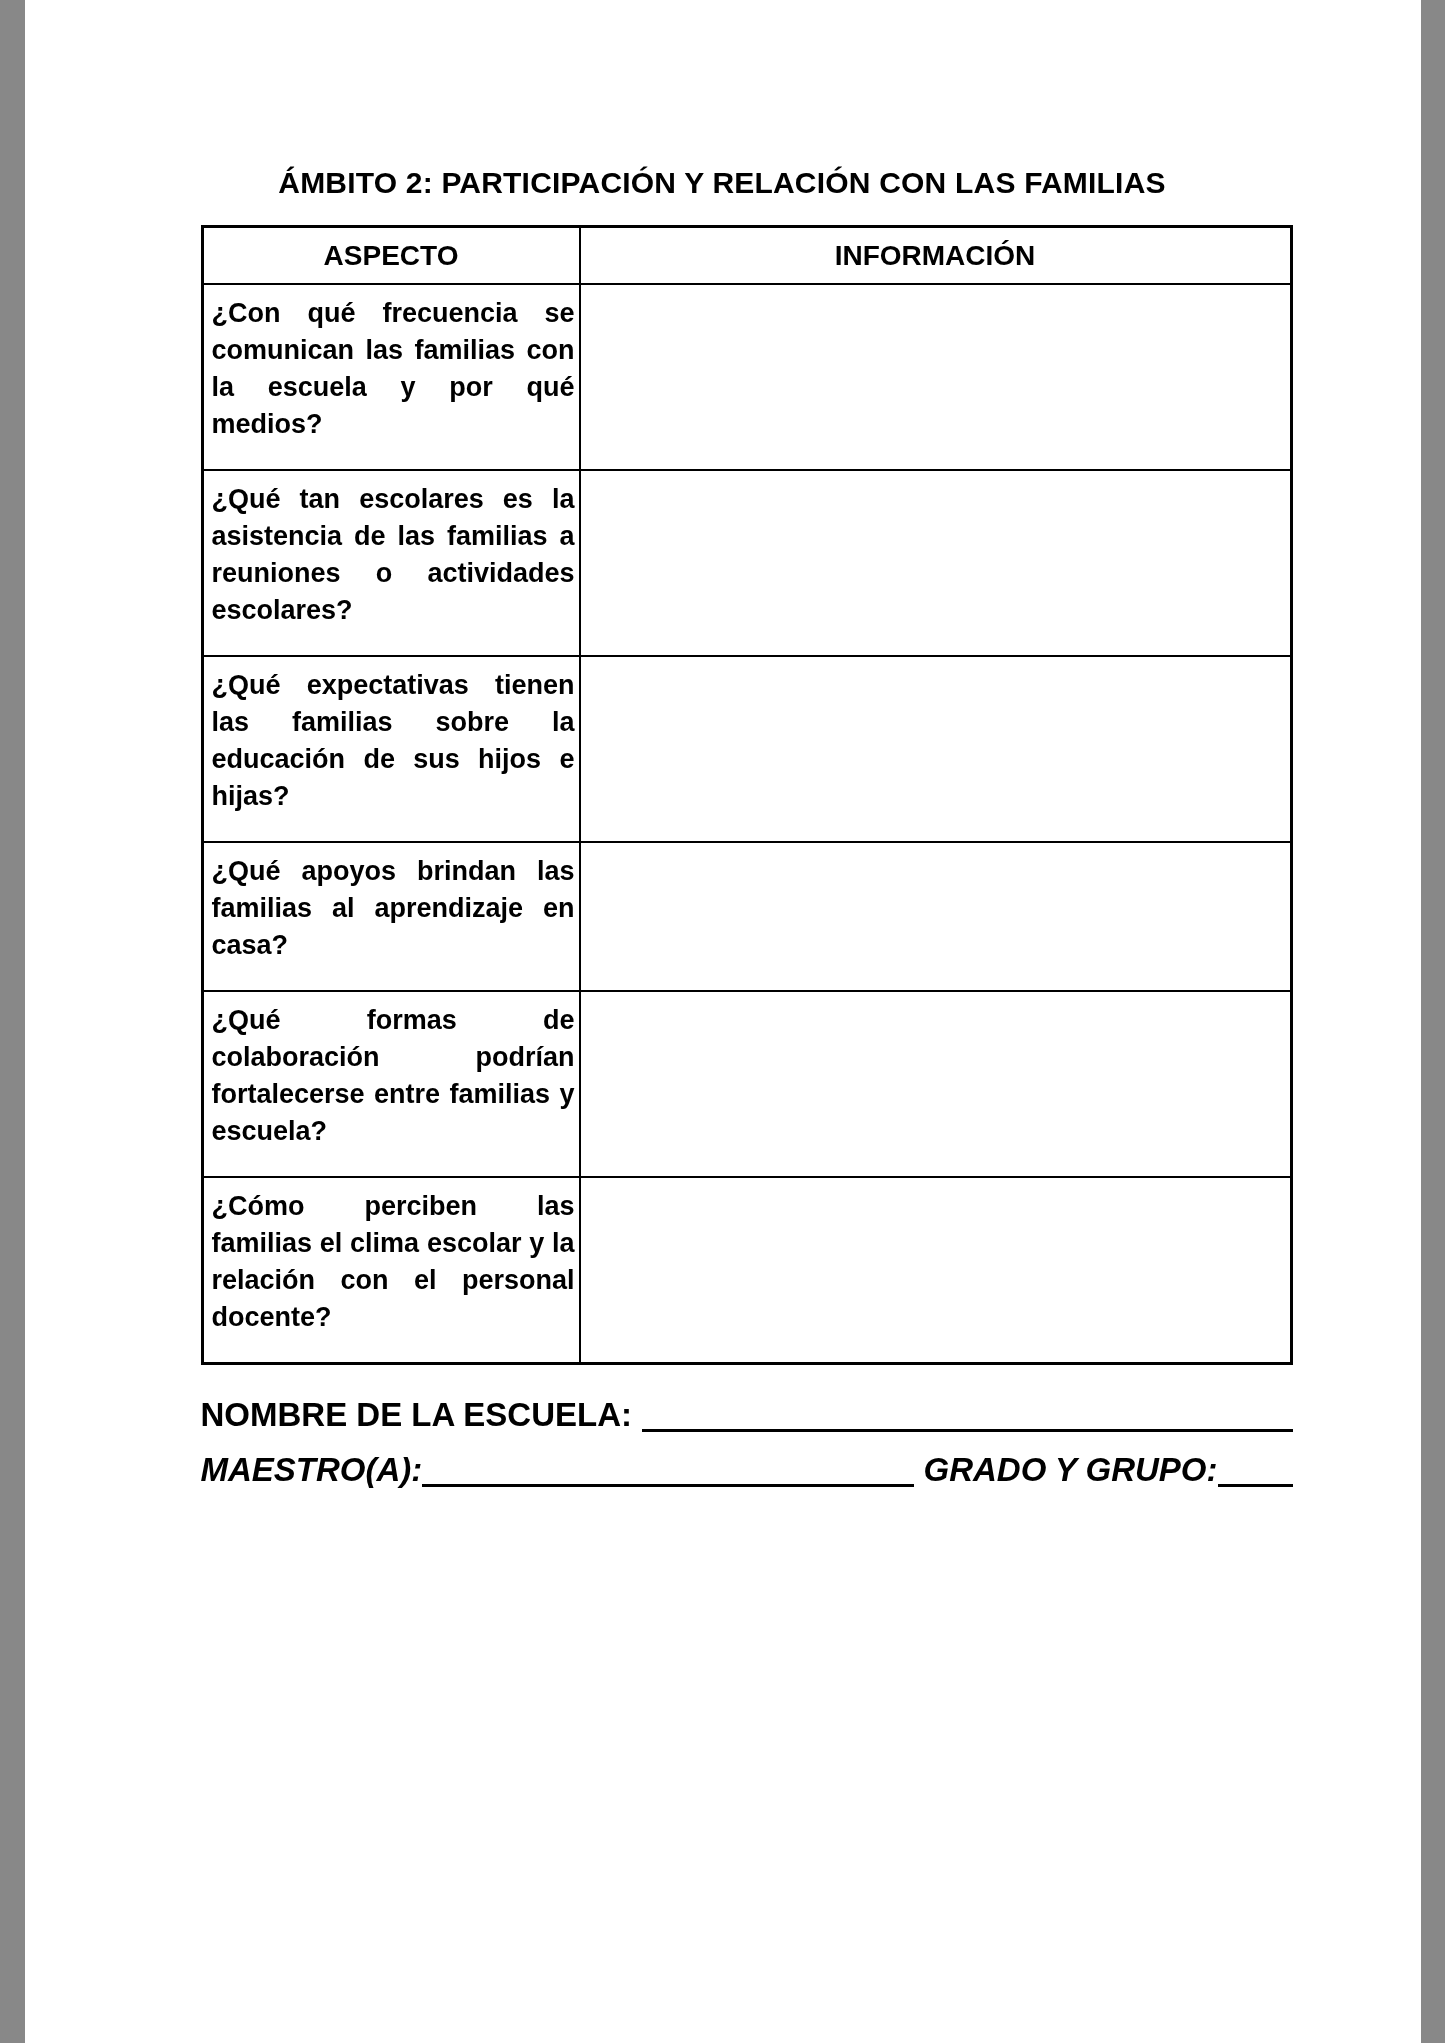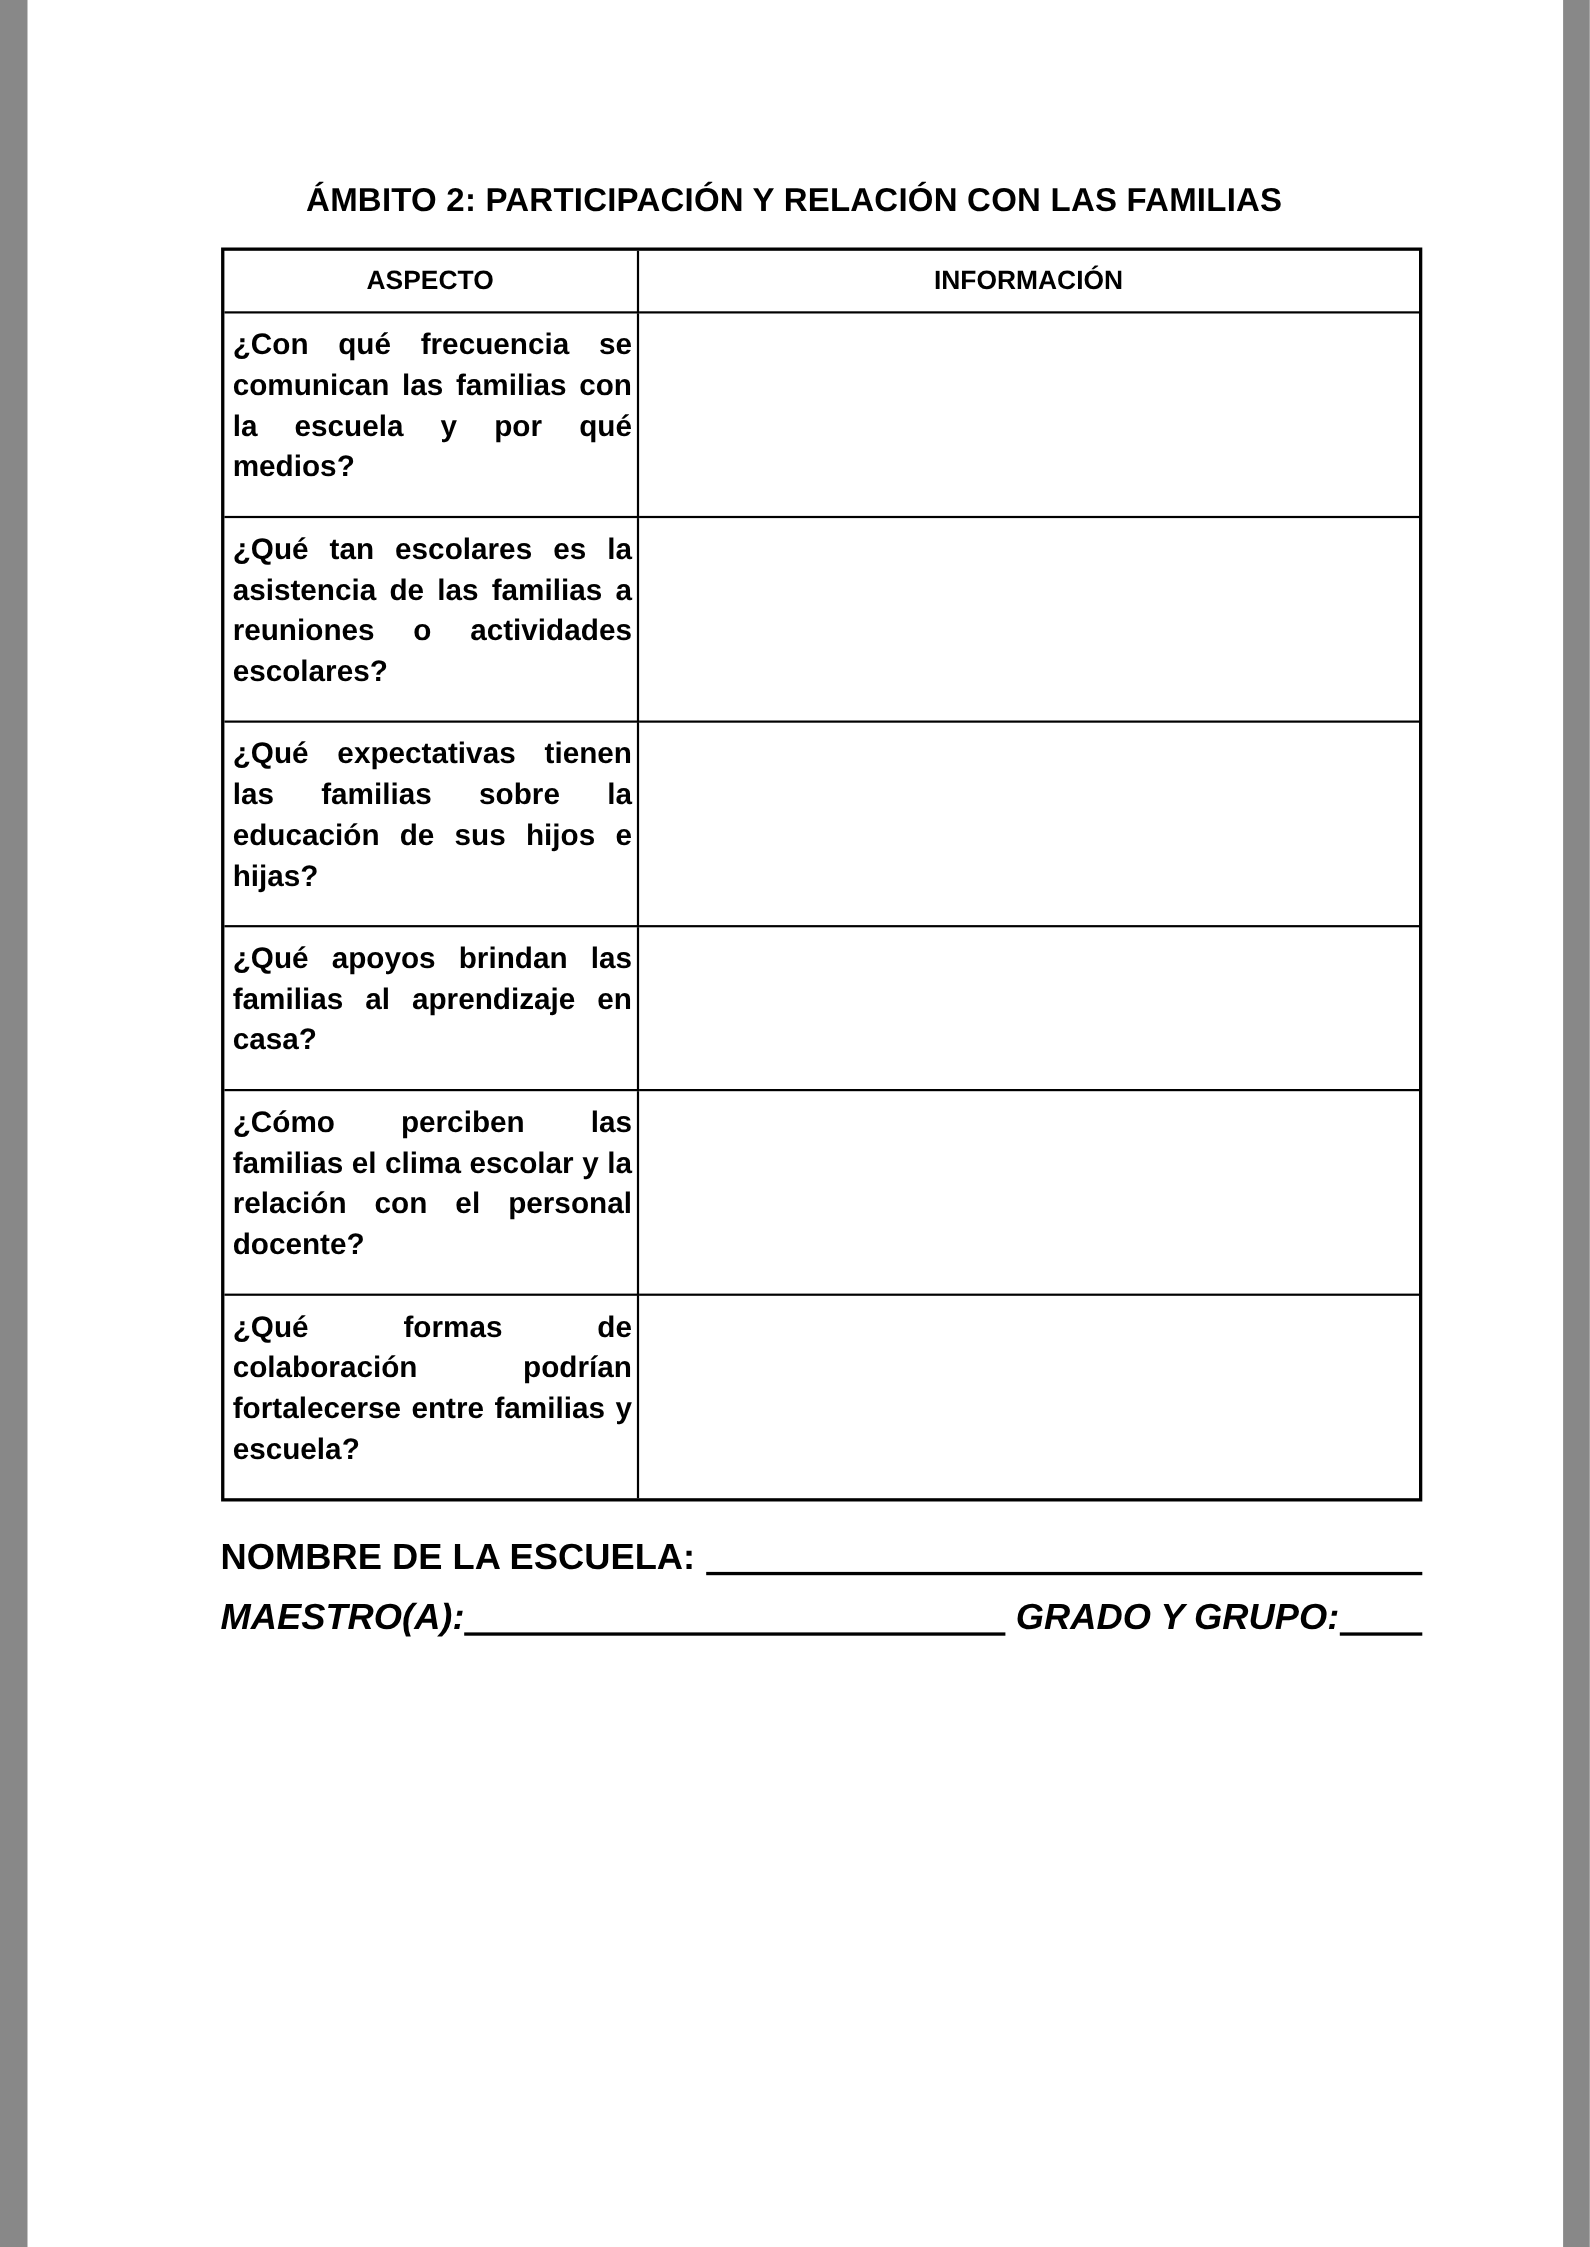--- a/index.html
+++ b/index.html
@@ -30,21 +30,21 @@
     border-spacing: 0;
     table-layout: fixed;
   }
   th, td {
     border: 0 solid #000;
     vertical-align: top;
     font-weight: bold;
   }
   th {
     height: 57px;
-    font-size: 24px;
+    font-size: 28px;
     text-align: center;
     vertical-align: middle;
     border-bottom: 2px solid #000;
   }
   th.col-aspecto { width: 377px; border-right: 2px solid #000; }
   td.aspecto-cell {
     width: 377px;
     border-right: 2px solid #000;
     border-bottom: 2px solid #000;
     padding: 10px 4px 26px 8px;
@@ -121,33 +121,33 @@
         <tr>
           <td class="aspecto-cell">
             <div class="qline">¿Qué apoyos brindan las</div>
             <div class="qline">familias al aprendizaje en</div>
             <div class="qline qline-last">casa?</div>
           </td>
           <td class="info-cell"></td>
         </tr>
         <tr>
           <td class="aspecto-cell">
-            <div class="qline">¿Cómo perciben las</div>
-            <div class="qline">familias el clima escolar y la</div>
-            <div class="qline">relación con el personal</div>
-            <div class="qline qline-last">docente?</div>
+            <div class="qline">¿Qué formas de</div>
+            <div class="qline">colaboración podrían</div>
+            <div class="qline">fortalecerse entre familias y</div>
+            <div class="qline qline-last">escuela?</div>
           </td>
           <td class="info-cell"></td>
         </tr>
         <tr>
           <td class="aspecto-cell">
-            <div class="qline">¿Qué formas de</div>
-            <div class="qline">colaboración podrían</div>
-            <div class="qline">fortalecerse entre familias y</div>
-            <div class="qline qline-last">escuela?</div>
+            <div class="qline">¿Cómo perciben las</div>
+            <div class="qline">familias el clima escolar y la</div>
+            <div class="qline">relación con el personal</div>
+            <div class="qline qline-last">docente?</div>
           </td>
           <td class="info-cell"></td>
         </tr>
       </tbody>
   </table>
 
   <div class="footer-row first">
     <span>NOMBRE DE LA ESCUELA:</span>
     <span class="gap"></span>
     <span class="blank grow"></span>

